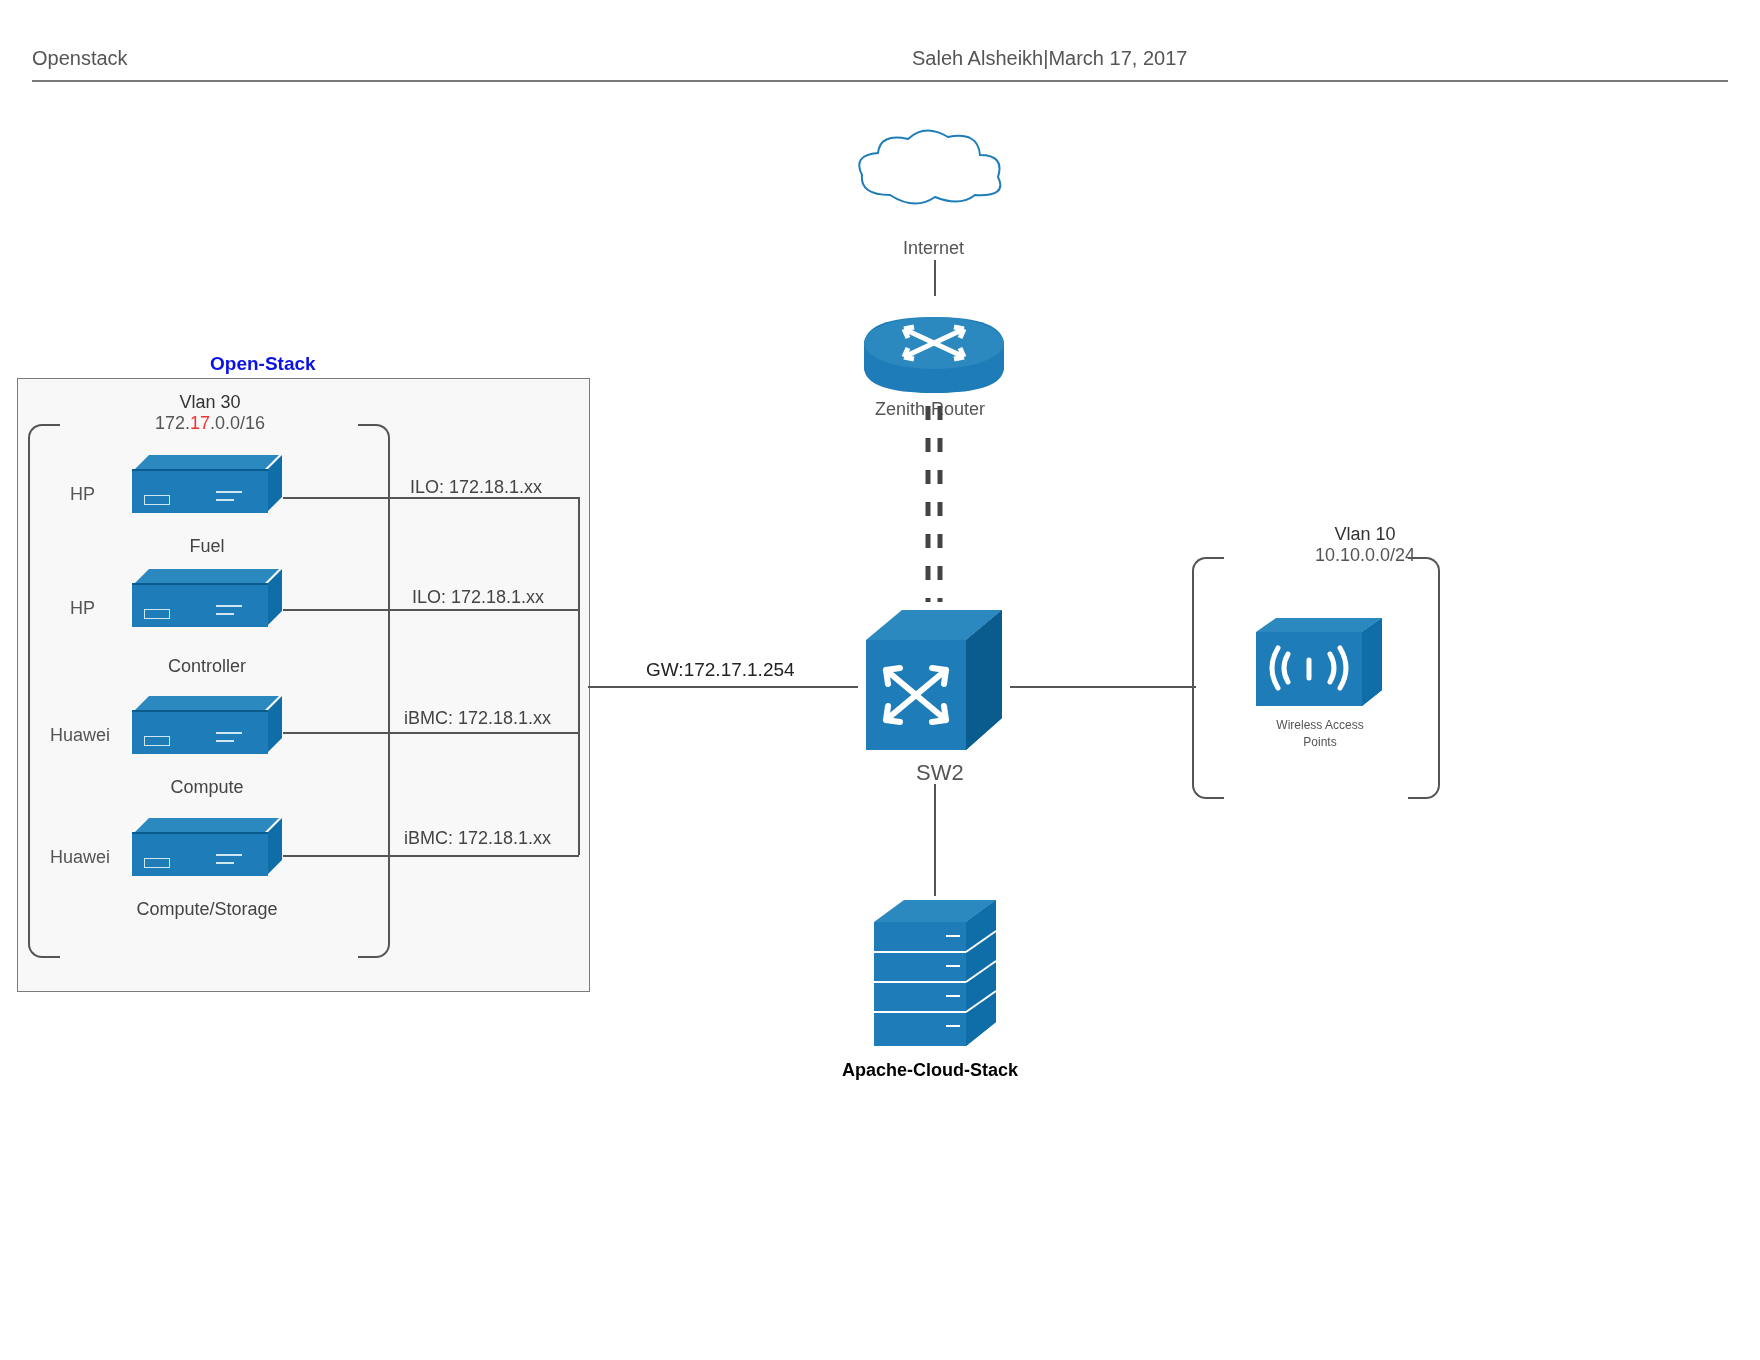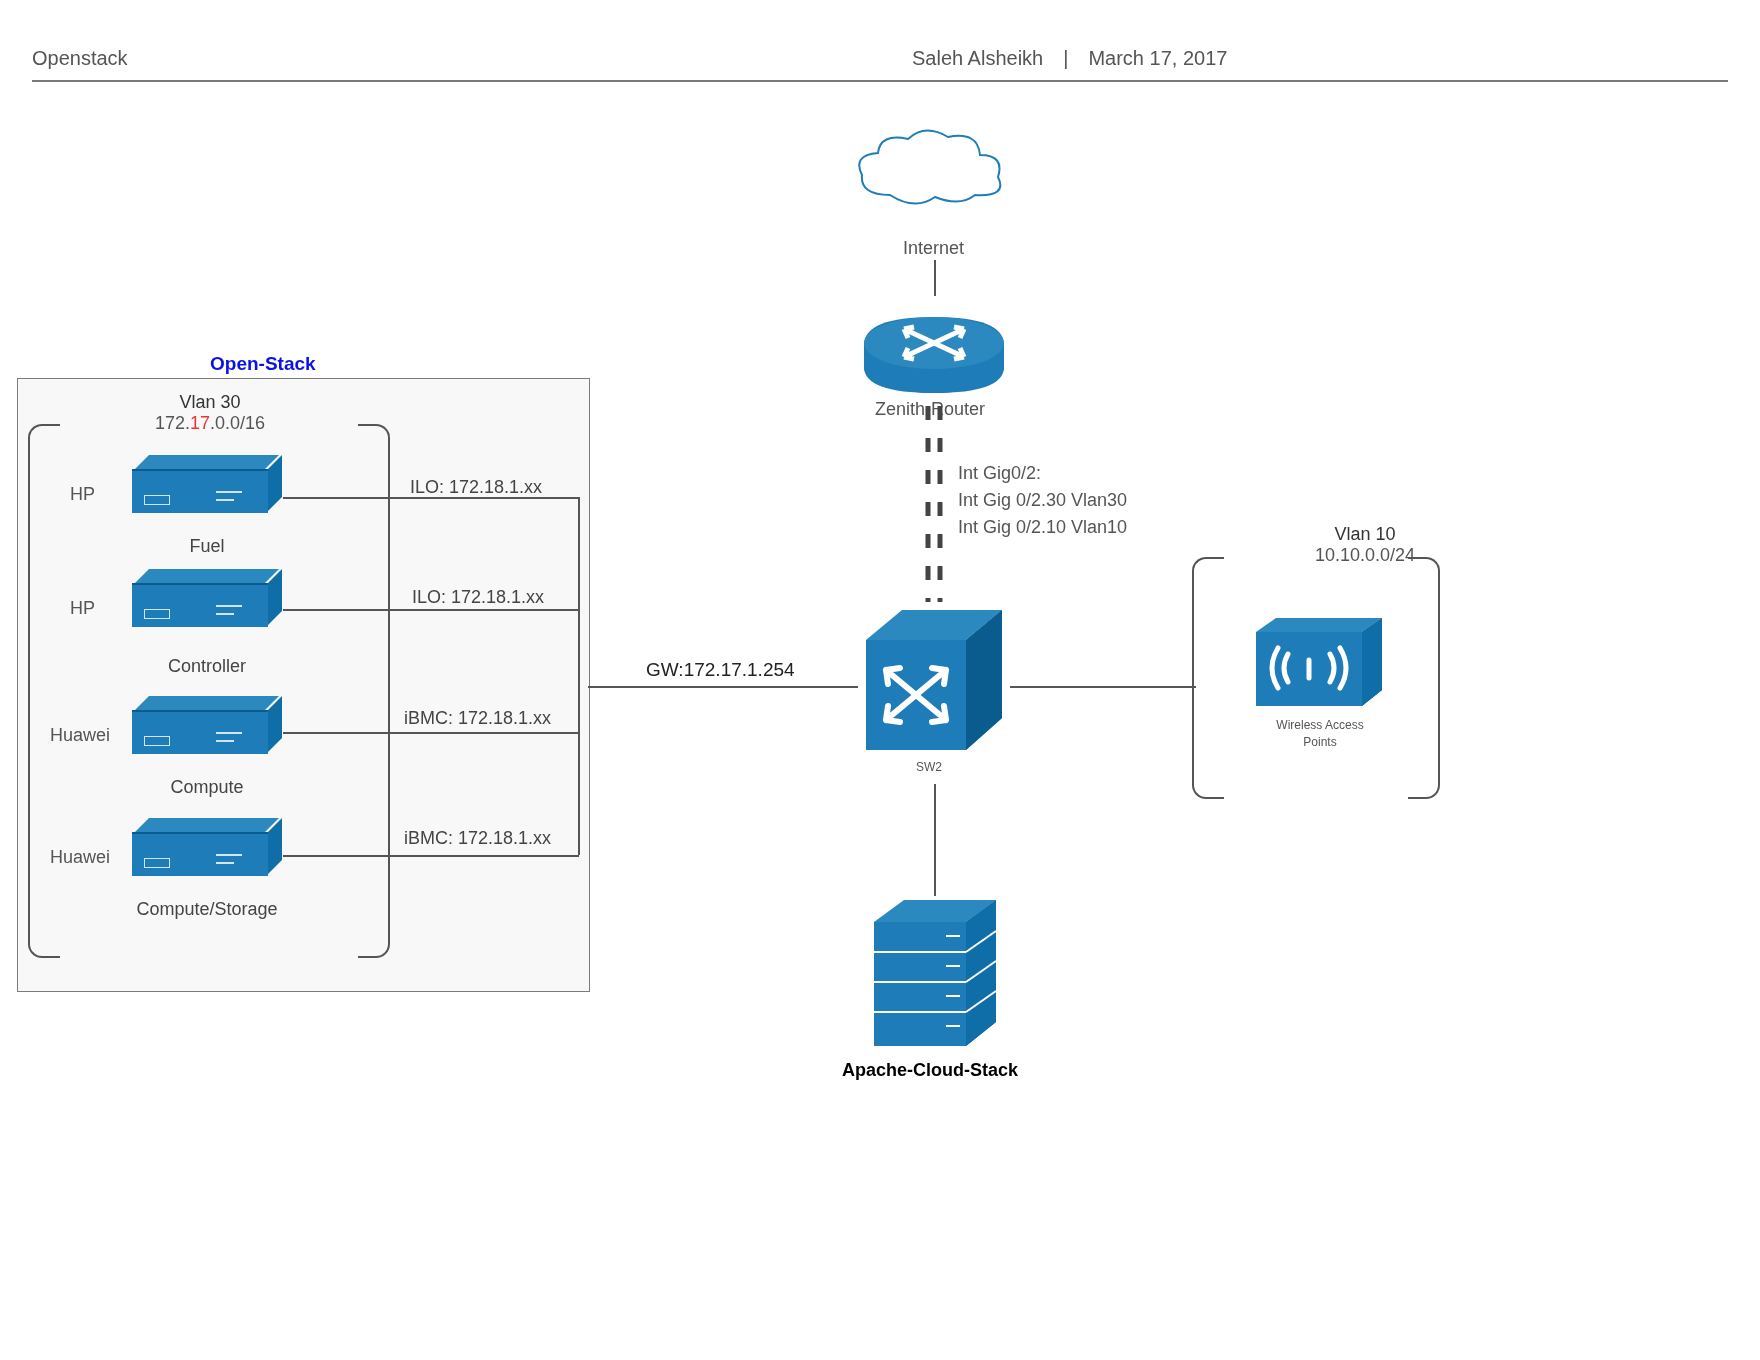--- a/index.html
+++ b/index.html
@@ -1,33 +1,33 @@
 <!DOCTYPE html>
 <html><head>
 <meta charset="utf-8">
 <style>
   html,body{margin:0;padding:0;background:#fff;font-family:Arial,Helvetica,sans-serif;color:#444}
   .page{width:1760px;height:1360px;position:relative}
   .header{position:absolute;left:32px;right:32px;top:38px;height:40px;display:flex;align-items:center;justify-content:space-between;font-size:20px;color:#555}
-  .header-right{display:flex;gap:20px;align-items:center;position:absolute;left:880px}
+  .header-right{display:flex;gap:0;align-items:center;position:absolute;left:880px}
   .rule{position:absolute;left:32px;right:32px;top:80px;border-top:2px solid #797979}
   .openstack-title{position:absolute;left:210px;top:353px;font-weight:bold;color:#0b12e6;font-size:19px}
   .os-box{position:absolute;left:17px;top:378px;width:571px;height:612px;background:#f8f8f8;border:1px solid #7b7b7b}
   .vlan30-top{position:absolute;left:120px;top:392px;width:180px;text-align:center}
   .vlan30-title{font-weight:normal;font-size:18px;color:#333}
   .vlan30-sub{font-size:18px;color:#555}
   .red{color:#e33}
   .bracket{position:absolute;border:2px solid #555;border-right:none;border-radius:14px 0 0 14px;width:30px}
   .bracketR{position:absolute;border:2px solid #555;border-left:none;border-radius:0 14px 14px 0;width:30px}
   .vendor{font-size:18px;color:#555}
   .dev-label{font-size:18px;color:#444;text-align:center}
   .ilo{font-size:18px;color:#444}
   .gw{position:absolute;left:646px;top:659px;font-weight:normal;font-size:19px;color:#222}
   .intgig{position:absolute;left:958px;top:460px;font-size:18px;color:#555;line-height:1.5}
-  .sw2label{position:absolute;left:916px;top:760px;font-size:12px;color:#555}
+  .sw2label{position:absolute;left:916px;top:760px;font-size:22px;color:#555}
   .internet-label{position:absolute;left:903px;top:238px;font-size:18px;color:#555}
   .router-label{position:absolute;left:875px;top:399px;font-size:18px;color:#555}
   .apache{position:absolute;left:842px;top:1060px;font-size:18px;font-weight:bold;color:#000000}
   .vlan10-top{position:absolute;left:1300px;top:524px;width:130px;text-align:center}
   .wap-label{position:absolute;left:1250px;top:717px;width:140px;text-align:center;font-size:12px;color:#555;line-height:1.45}
   
   .srv{position:absolute;width:150px;height:56px}
   .srv .top{position:absolute;left:10px;top:0;width:130px;height:14px;background:#2c89bf;transform:skewX(-45deg)}
   .srv .side{position:absolute;right:0;top:7px;width:14px;height:42px;background:#0f6ea8;transform:skewY(-45deg)}
   .srv .front{position:absolute;left:0;top:14px;width:136px;height:42px;background:#1e7db8;border-top:2px solid #0a5c8e}
@@ -144,25 +144,20 @@
       <path d="M76 50 L46 64 M46 64 l10 2 M46 64 l4 -9"></path>
       <path d="M76 50 L106 64 M106 64 l-10 2 M106 64 l-4 -9"></path>
     </g>
   </svg>
   <div class="router-label">Zenith-Router</div>
 
   <svg style="position:absolute;left:922px;top:406px;width:24px;height:196px">
     <line x1="6" y1="0" x2="6" y2="196" stroke="#444" stroke-width="5" stroke-dasharray="14 18"></line>
     <line x1="18" y1="0" x2="18" y2="196" stroke="#444" stroke-width="5" stroke-dasharray="14 18"></line>
   </svg>
-  <div class="intgig">
-    <div>Int Gig0/2:</div>
-    <div>Int Gig 0/2.30 Vlan30</div>
-    <div>Int Gig 0/2.10 Vlan10</div>
-  </div>
 
   <svg style="position:absolute;left:856px;top:600px" width="156" height="160">
     <polygon points="10,40 110,40 146,10 146,118 110,150 10,150" fill="#0f6ea8"></polygon>
     <polygon points="10,40 110,40 110,150 10,150" fill="#1e7db8"></polygon>
     <polygon points="10,40 46,10 146,10 110,40" fill="#2c89bf"></polygon>
     <polygon points="110,40 146,10 146,118 110,150" fill="#0a5c8e"></polygon>
     <g stroke="#fff" stroke-width="6" fill="none" stroke-linecap="round">
       <path d="M60 95 L30 70 M30 70 l14 -2 M30 70 l2 14"></path>
       <path d="M60 95 L90 70 M90 70 l-14 -2 M90 70 l-2 14"></path>
       <path d="M60 95 L30 120 M30 120 l14 2 M30 120 l2 -14"></path>

